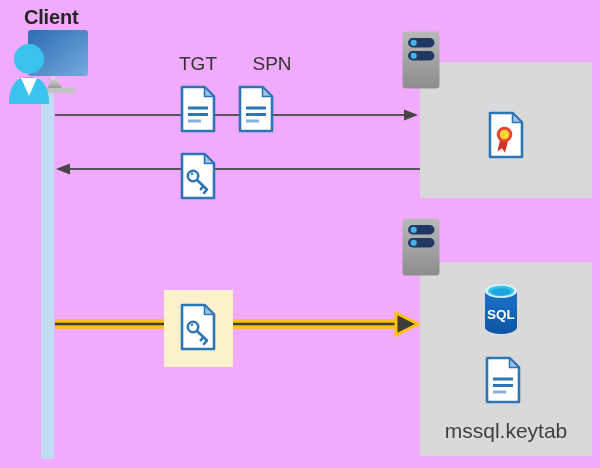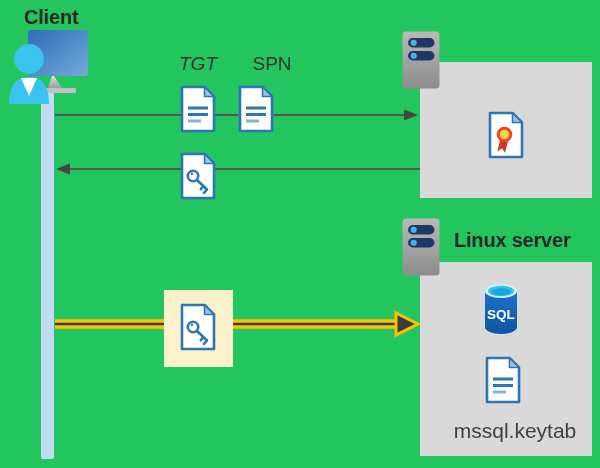--- a/index.html
+++ b/index.html
@@ -1,26 +1,26 @@
 <!DOCTYPE html>
 <html><head>
 <meta charset="utf-8">
 <style>
   html,body{margin:0;padding:0;background:#ffffff;}
   #stage{
-    position:relative;width:600px;height:468px;overflow:hidden;background:#22c55e;
+    position:relative;width:600px;height:468px;overflow:hidden;background:#f0abfc;
     font-family:"Liberation Sans",sans-serif;
   }
   .abs{position:absolute;}
   .node-title{font-weight:700;font-size:20px;color:#262626;letter-spacing:-0.2px;line-height:24px;}
   .ticket-label{font-size:19px;color:#333333;}
   .gray-box{background:#d9d9d9;}
   .lifeline{background:#c2dcf6;border-radius:2px;}
   .highlight{background:#fbf2cb;}
-  .keytab-text{font-size:21px;color:#3f3f3f;text-align:center;padding-left:9px;}
+  .keytab-text{font-size:21px;color:#3f3f3f;text-align:center;}
   svg{display:block;}
 </style>
 </head>
 <body>
 
 <svg width="0" height="0" style="position:absolute" aria-hidden="true">
   <defs>
     <linearGradient id="gradMonitor" x1="0" y1="0" x2="1" y2="1">
       <stop offset="0" stop-color="#2d6db5"></stop>
         <stop offset="1" stop-color="#74a9dc"></stop>
@@ -50,21 +50,21 @@
     <rect x="20" y="4" width="60" height="46" rx="3" fill="url(#gradMonitor)"></rect>
     <path d="M46 50 L54 62 L40 62 L44 50 Z" fill="url(#gradStand)"></path>
     <rect x="36" y="62" width="32" height="5" rx="1" fill="#c2c2c2"></rect>
     <g>
       <circle cx="21" cy="33" r="15" fill="#3ac3ed"></circle>
       <path d="M1 78 C1 58 9 51 21 51 C33 51 41 58 41 78 Z" fill="#3ac3ed"></path>
       <path d="M13 52 L21 70 L29 52 Z" fill="#ffffff"></path>
     </g>
   </svg>
 
-  <div class="abs ticket-label" style="left:178px;top:53px;width:40px;text-align:center;font-style:italic;">TGT</div>
+  <div class="abs ticket-label" style="left:178px;top:53px;width:40px;text-align:center;">TGT</div>
   <div class="abs ticket-label" style="left:252px;top:53px;width:40px;text-align:center;">SPN</div>
 
   <svg class="abs" style="left:55px;top:107px;" width="364" height="16" viewBox="0 0 364 16">
     <line x1="0" y1="8" x2="350" y2="8" stroke="#555555" stroke-width="1.8"></line>
     <polygon points="349,2.5 363,8 349,13.5" fill="#454545"></polygon>
   </svg>
 
   <svg class="abs" style="left:55px;top:161px;" width="365" height="16" viewBox="0 0 365 16">
     <line x1="365" y1="8" x2="14" y2="8" stroke="#555555" stroke-width="1.8"></line>
     <polygon points="15,2.5 1,8 15,13.5" fill="#454545"></polygon>
@@ -119,21 +119,20 @@
   <div class="abs gray-box" style="left:420px;top:262px;width:172px;height:194px;"></div>
 
   <svg class="abs" style="left:401px;top:217px;" width="40" height="60" viewBox="0 0 40 60">
     <rect x="1.5" y="1.5" width="37" height="57" rx="3.5" fill="url(#gradServer)"></rect>
     <rect x="7" y="8" width="26.5" height="9.5" rx="4.75" fill="#1f3864"></rect>
     <circle cx="12.7" cy="12.75" r="3.1" fill="#45b5e8"></circle>
     <rect x="7" y="21" width="26.5" height="9.5" rx="4.75" fill="#1f3864"></rect>
     <circle cx="12.7" cy="25.75" r="3.1" fill="#45b5e8"></circle>
   </svg>
 
-  <div class="abs node-title" style="left:454px;top:228px;width:140px;">Linux server</div>
 
   <svg class="abs" style="left:483px;top:282px;" width="36" height="54" viewBox="0 0 36 54">
     <path d="M2 9 V45 A16 7 0 0 0 34 45 V9 Z" fill="url(#gradSql)"></path>
     <ellipse cx="18" cy="9" rx="16" ry="7" fill="#d6f0fa"></ellipse>
     <ellipse cx="18" cy="9" rx="13" ry="5.2" fill="#35c3ea"></ellipse>
     <ellipse cx="18" cy="9.8" rx="10" ry="3.6" fill="#18a5dd"></ellipse>
     <text x="18" y="37" text-anchor="middle" font-size="13.5" font-weight="bold" fill="#ffffff" font-family="Liberation Sans, sans-serif">SQL</text>
   </svg>
 
   <svg class="abs" style="left:483px;top:355px;" width="40" height="50" viewBox="0 0 40 48">

